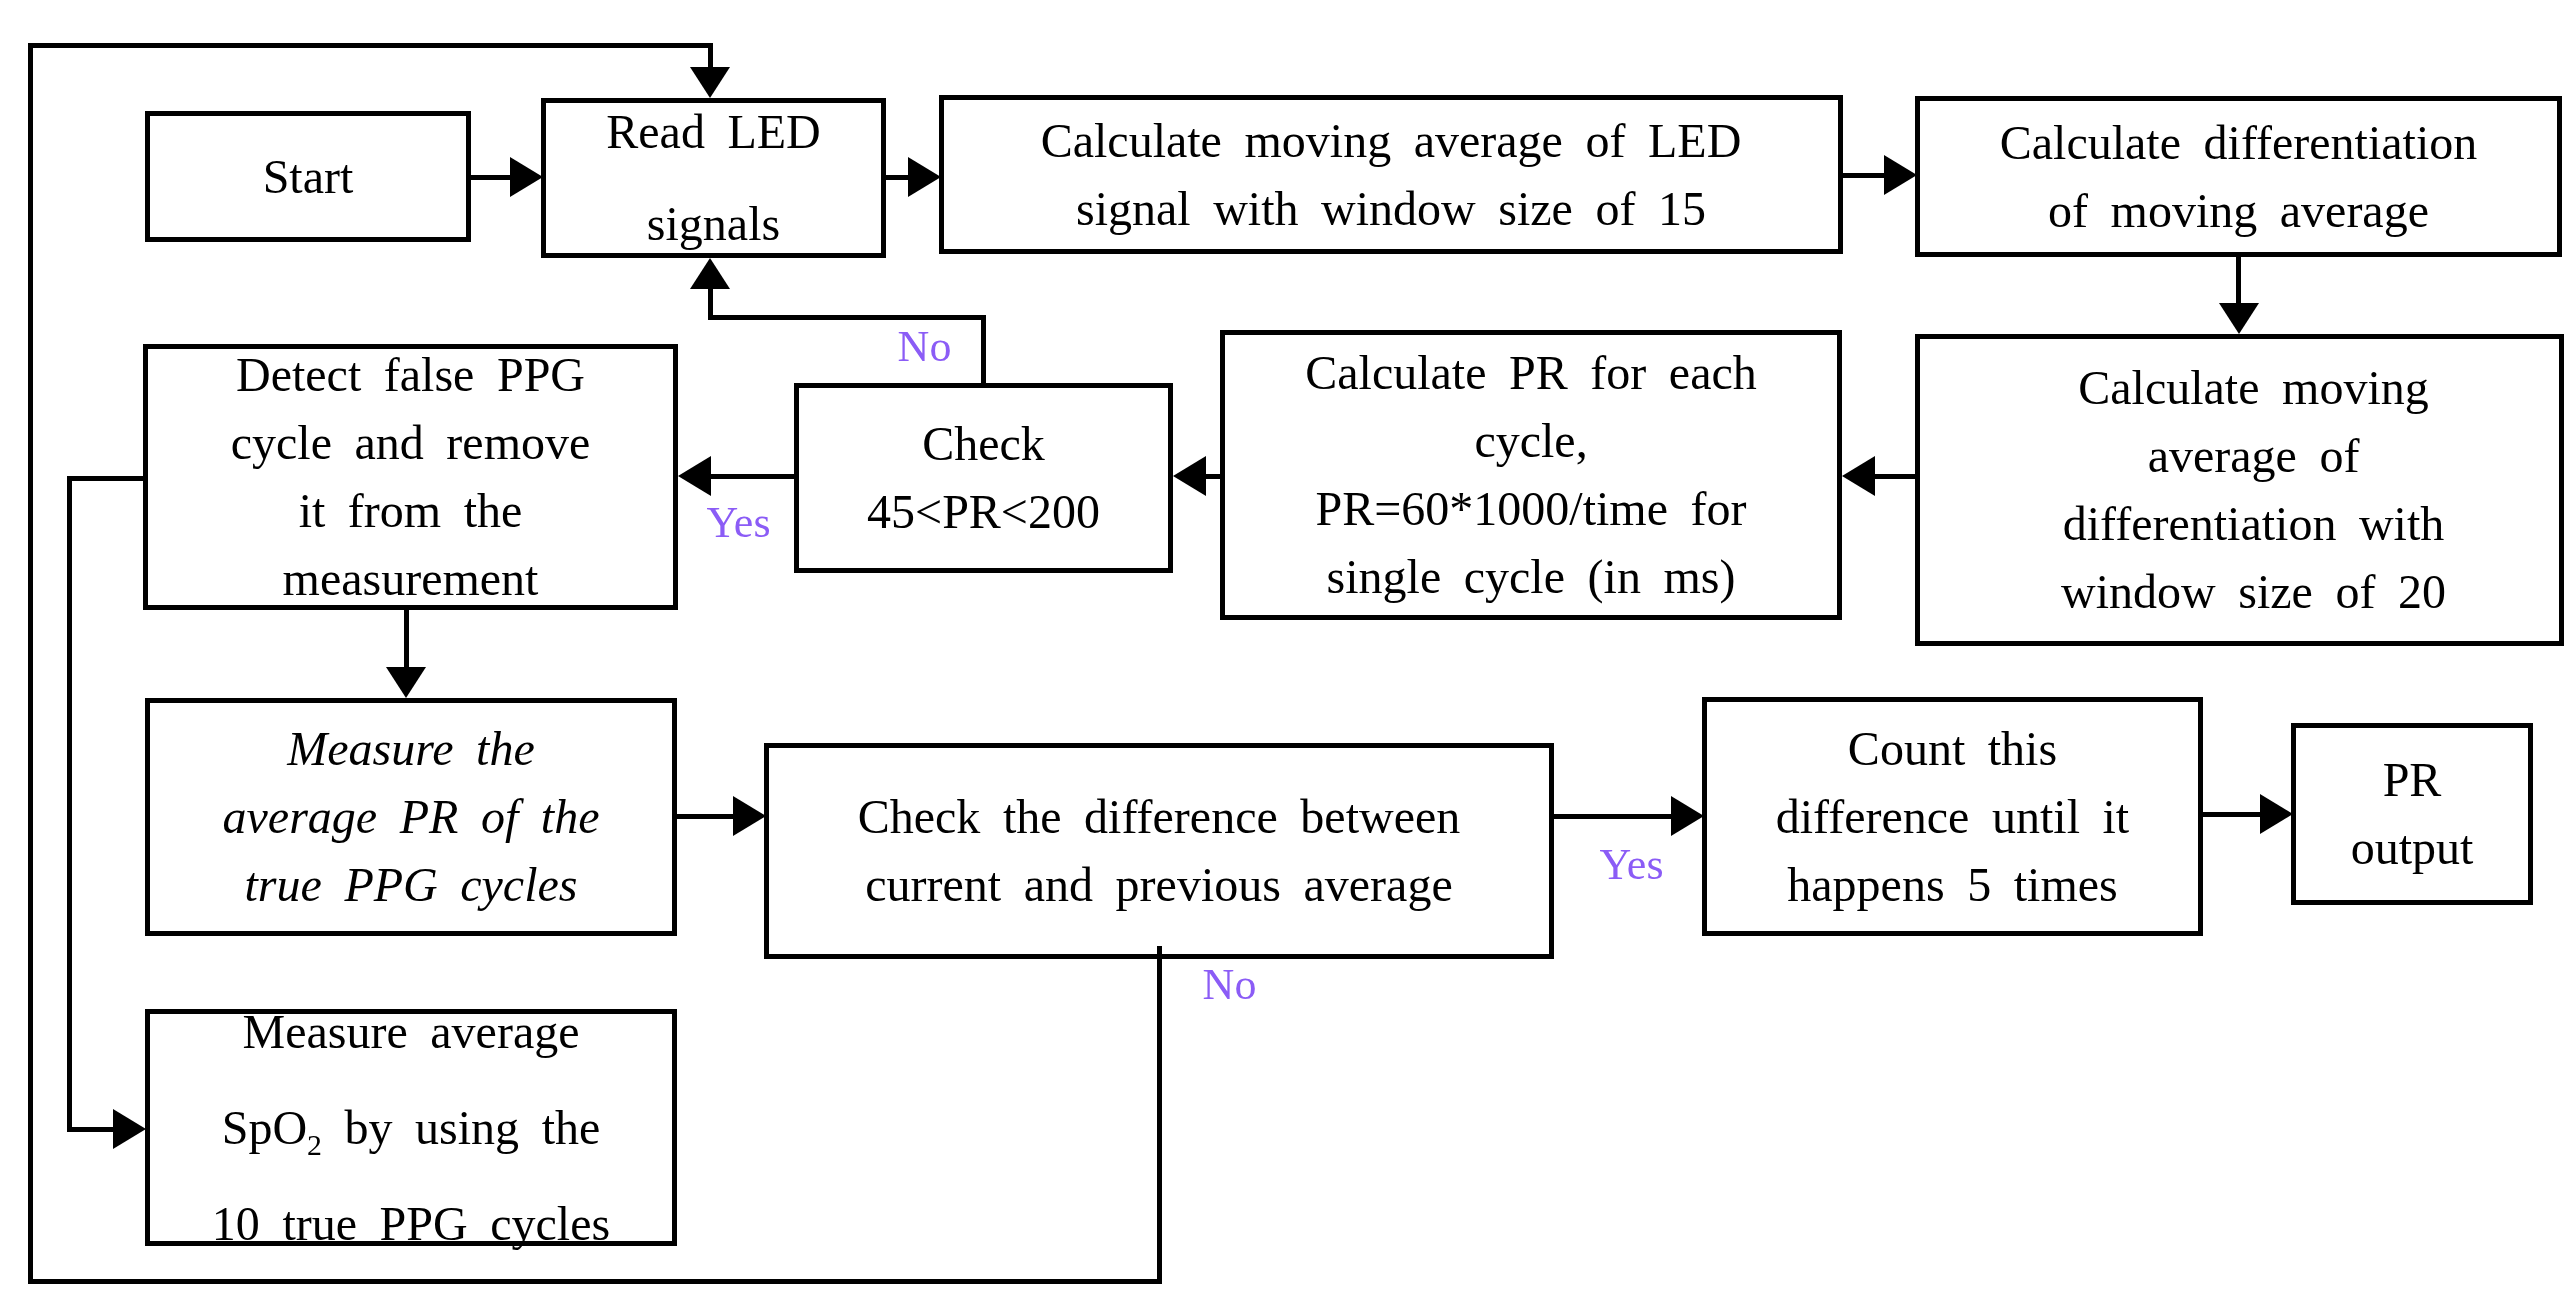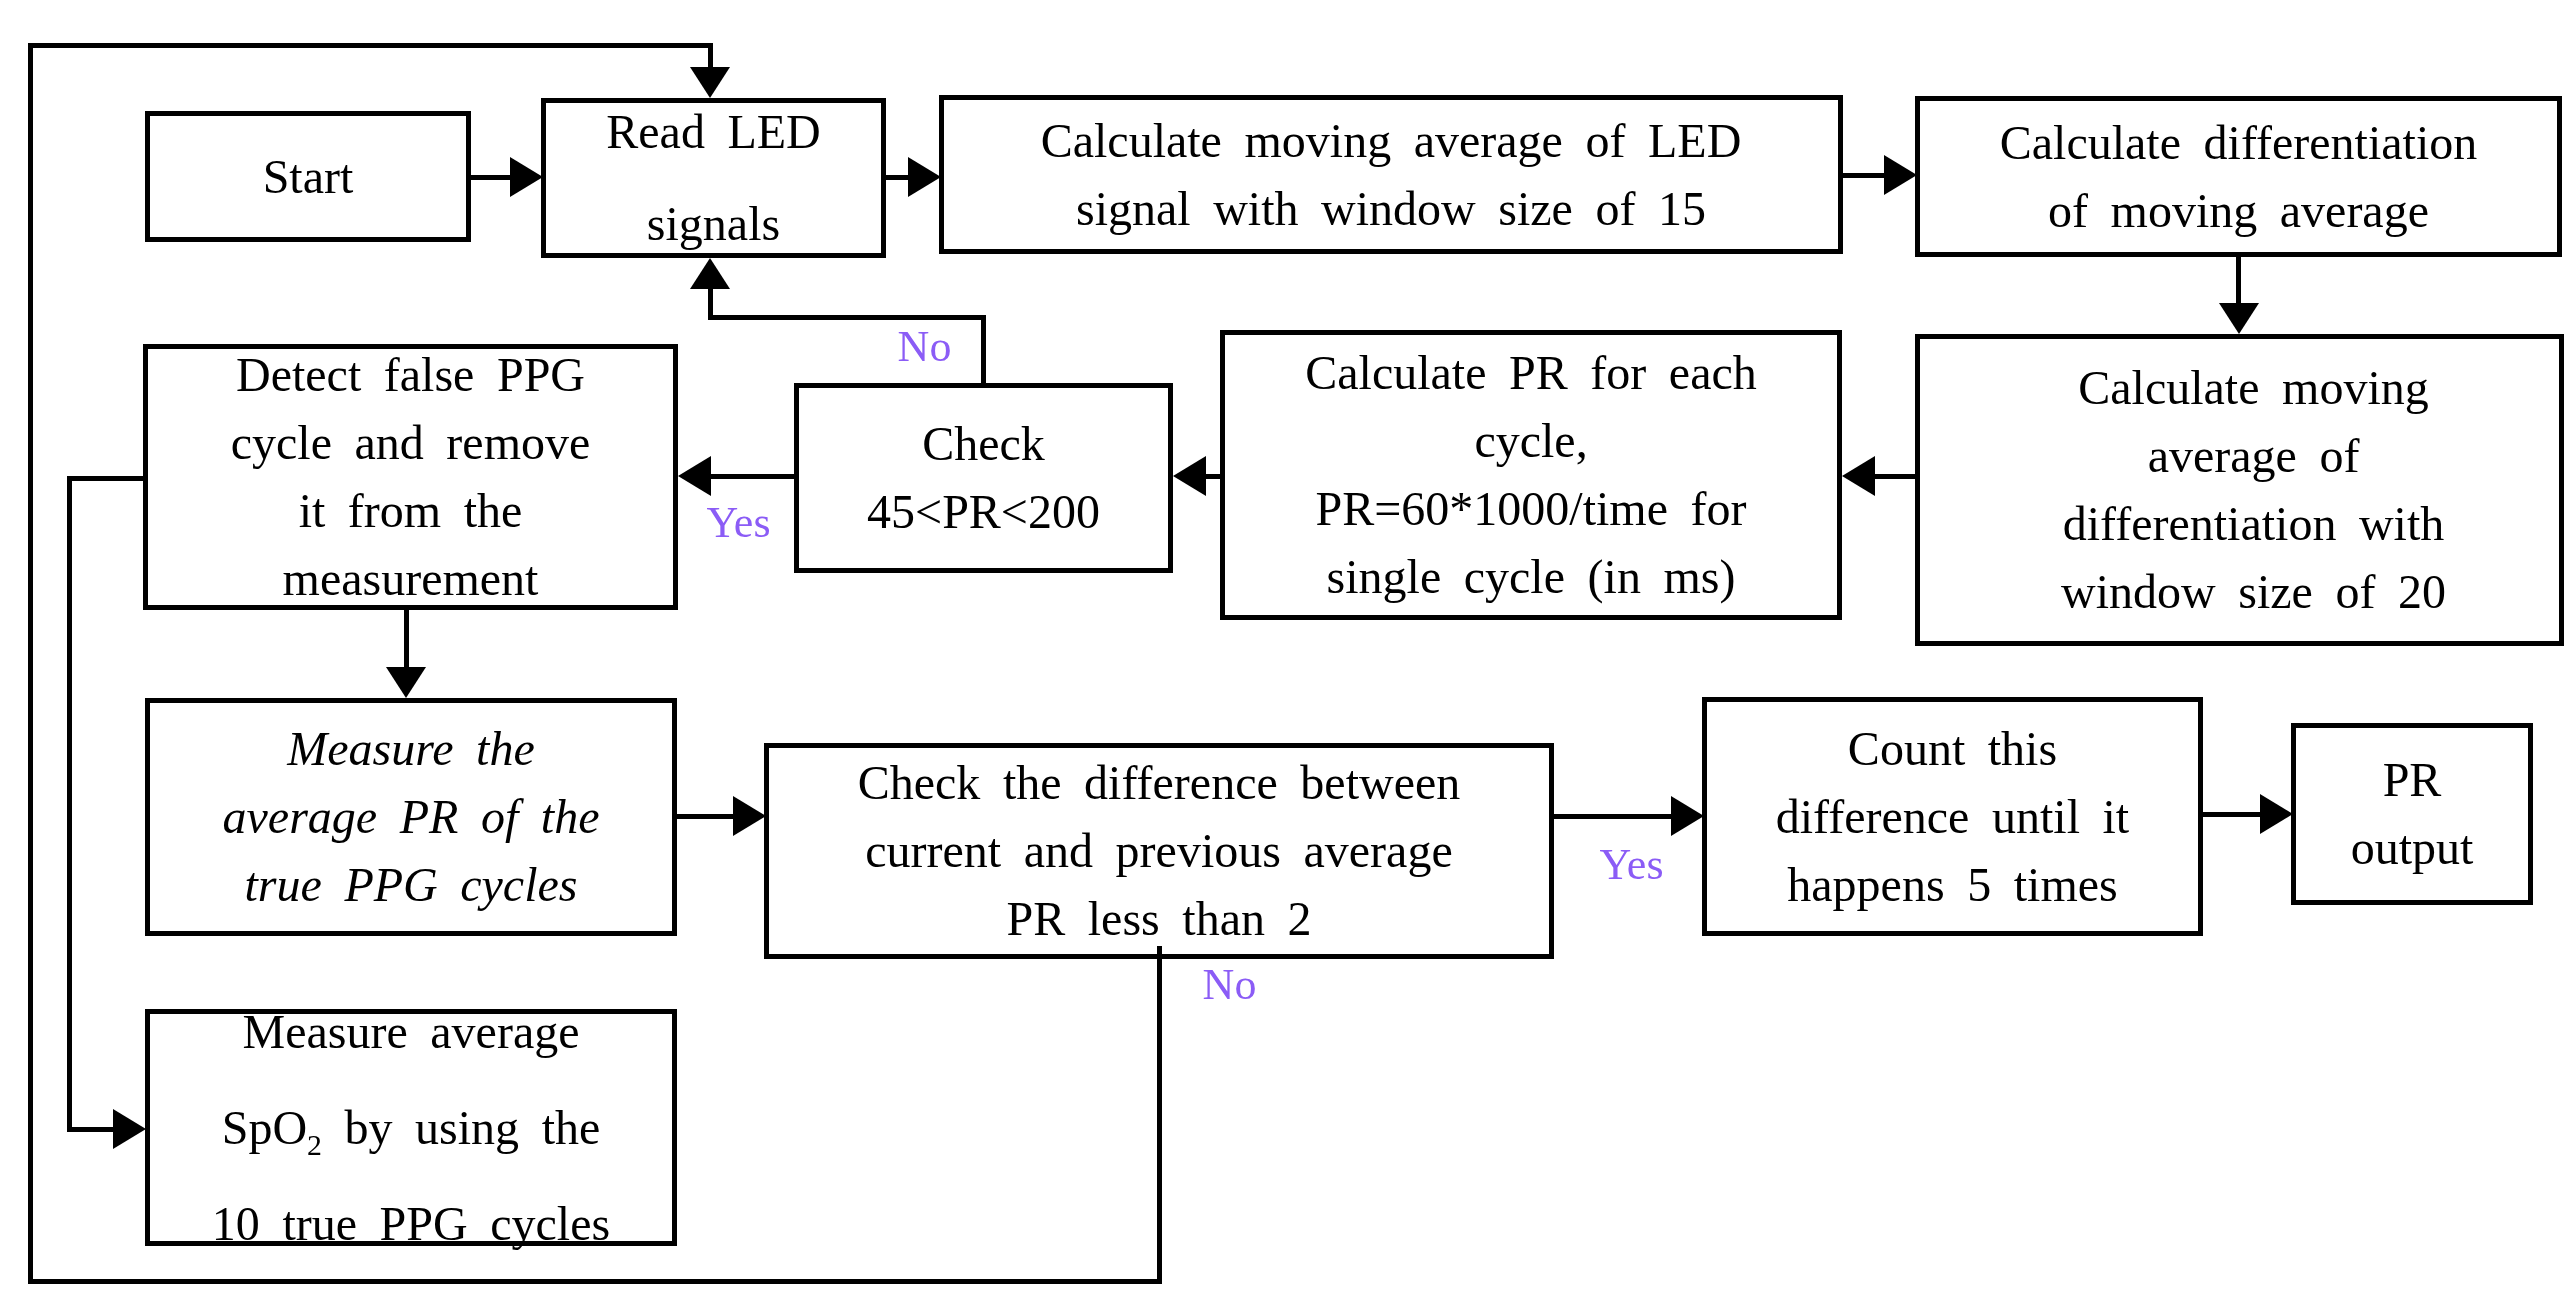--- a/index.html
+++ b/index.html
@@ -77,21 +77,20 @@
 
   <div class="node" style="left:145px;top:698px;width:532px;height:238px;font-style:italic;">
     <div>Measure the</div>
     <div>average PR of the</div>
     <div>true PPG cycles</div>
   </div>
 
   <div class="node" style="left:764px;top:699px;width:790px;height:216px;margin-top:44px;">
     <div>Check the difference between</div>
     <div>current and previous average</div>
-    <div>PR less than 2</div>
   </div>
 
   <div class="node" style="left:1702px;top:697px;width:501px;height:239px;text-align:center;">
     <div>Count this</div>
     <div>difference until it</div>
     <div>happens 5 times</div>
   </div>
 
   <div class="node" style="left:2291px;top:723px;width:242px;height:182px;">
     <div>PR</div>

